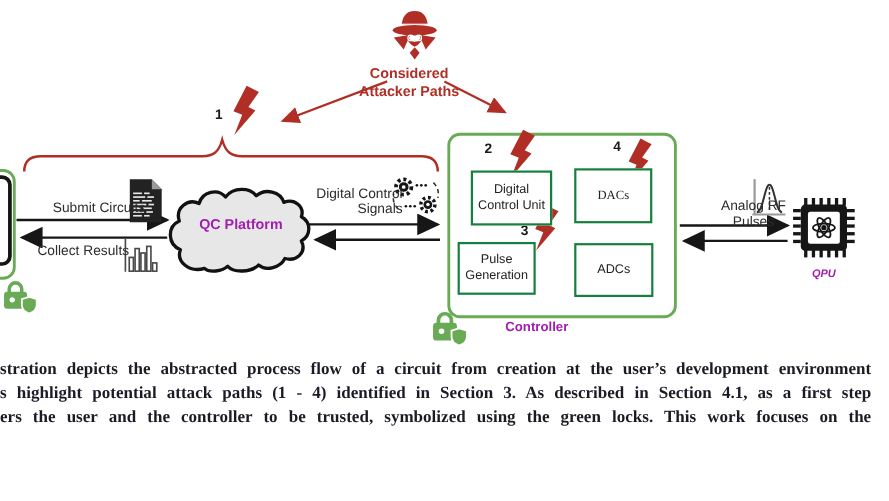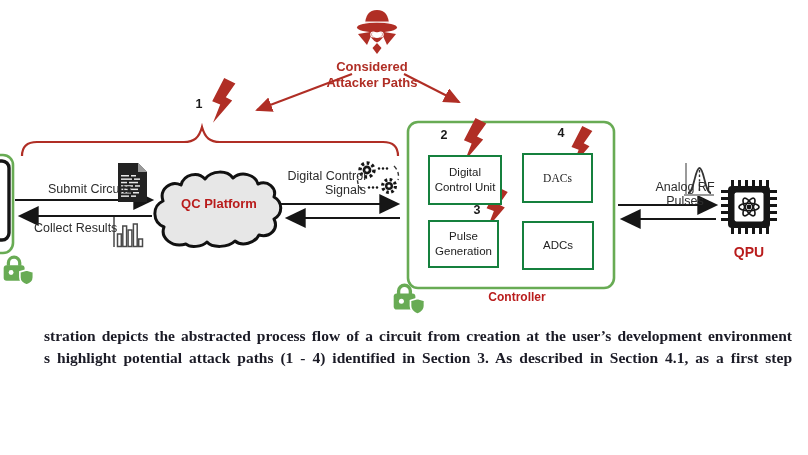--- a/index.html
+++ b/index.html
@@ -4,36 +4,36 @@
 <style>
   html,body{margin:0;padding:0;}
   body{
     width:808px;height:455px;position:relative;overflow:hidden;
     background:#ffffff;
     font-family:"Liberation Sans",sans-serif;
   }
   .abs{position:absolute;}
   .lbl{color:#2d2d2d;font-size:12.5px;line-height:1.15;}
   .center{text-align:center;}
-  .bold{font-weight:bold;color:#b91c1c;}
+  .bold{font-weight:bold;color:#a21caf;}
   .red-lbl{color:#b02e25;font-weight:bold;font-size:13px;line-height:1.2;text-align:center;}
   .num{position:absolute;font-weight:bold;font-size:12.5px;color:#1a1a1a;width:14px;text-align:center;}
   .node-box{
     position:absolute;border:2px solid #15803d;background:#fff;
     display:flex;align-items:center;justify-content:center;
     font-size:11.5px;line-height:1.28;color:#222;text-align:center;
   }
   #caption{
     position:absolute;left:0;top:325px;width:792px;
     font-family:"Liberation Serif",serif;font-weight:bold;color:#1b1b26;
     font-size:15.5px;
   }
   .cap-line{
     white-space:nowrap;overflow:hidden;height:21.9px;line-height:21.9px;
-    text-align:justify;text-align-last:justify;padding-left:44px;
+    text-align:justify;text-align-last:justify;
   }
   .cap-line.last{text-align-last:left;}
 </style>
 </head>
 <body>
 
 <svg class="abs" style="left:0;top:0;" width="808" height="322" viewBox="0 0 808 322">
   <defs>
     <marker id="ah" markerWidth="11" markerHeight="10" refX="8.5" refY="4.5" orient="auto">
       <path d="M0 0 L9.5 4.5 L0 9 Z" fill="#161616"></path>
@@ -210,27 +210,28 @@
 <div class="abs lbl center" style="left:276px;top:169px;width:90px;text-align:right;">Digital Control Signals</div>
 
 <div class="abs lbl center" style="left:617px;top:180px;width:72px;margin-left:32px;">Analog RF Pulses</div>
 
 <div class="node-box" style="left:428px;top:155px;width:70px;height:46px;">
   <span>Digital Control Unit</span>
 </div>
 <div class="node-box" style="left:522px;top:153px;width:67px;height:46px;font-family:Liberation Serif, serif;">
   <span>DACs</span>
 </div>
-<div class="node-box" style="left:428px;top:220px;width:67px;height:44px;">
+<div class="node-box" style="left:416px;top:220px;width:67px;height:44px;">
   <span>Pulse Generation</span>
 </div>
 <div class="node-box" style="left:522px;top:221px;width:68px;height:45px;justify-content:center;">
   <span>ADCs</span>
 </div>
 
-<div class="abs lbl bold center" style="left:467px;top:291px;width:100px;font-size:12px;">Controller</div>
-
-<div class="abs lbl bold center" style="left:719px;top:244px;width:60px;font-size:14px;">QPU</div>
+<div class="abs lbl bold center" style="left:438px;top:291px;width:100px;font-size:12px;">Controller</div>
+
+<div class="abs lbl bold center" style="left:719px;top:244px;width:60px;font-size:10px;font-style:italic;">QPU</div>
 
 <div id="caption">
   <div class="cap-line">stration depicts the abstracted process flow of a circuit from creation at the user’s development environment</div>
   <div class="cap-line">s highlight potential attack paths (1 - 4) identified in Section 3. As described in Section 4.1, as a first step</div>
+  <div class="cap-line">ers the user and the controller to be trusted, symbolized using the green locks. This work focuses on the</div>
 </div>
 
 </body></html>

